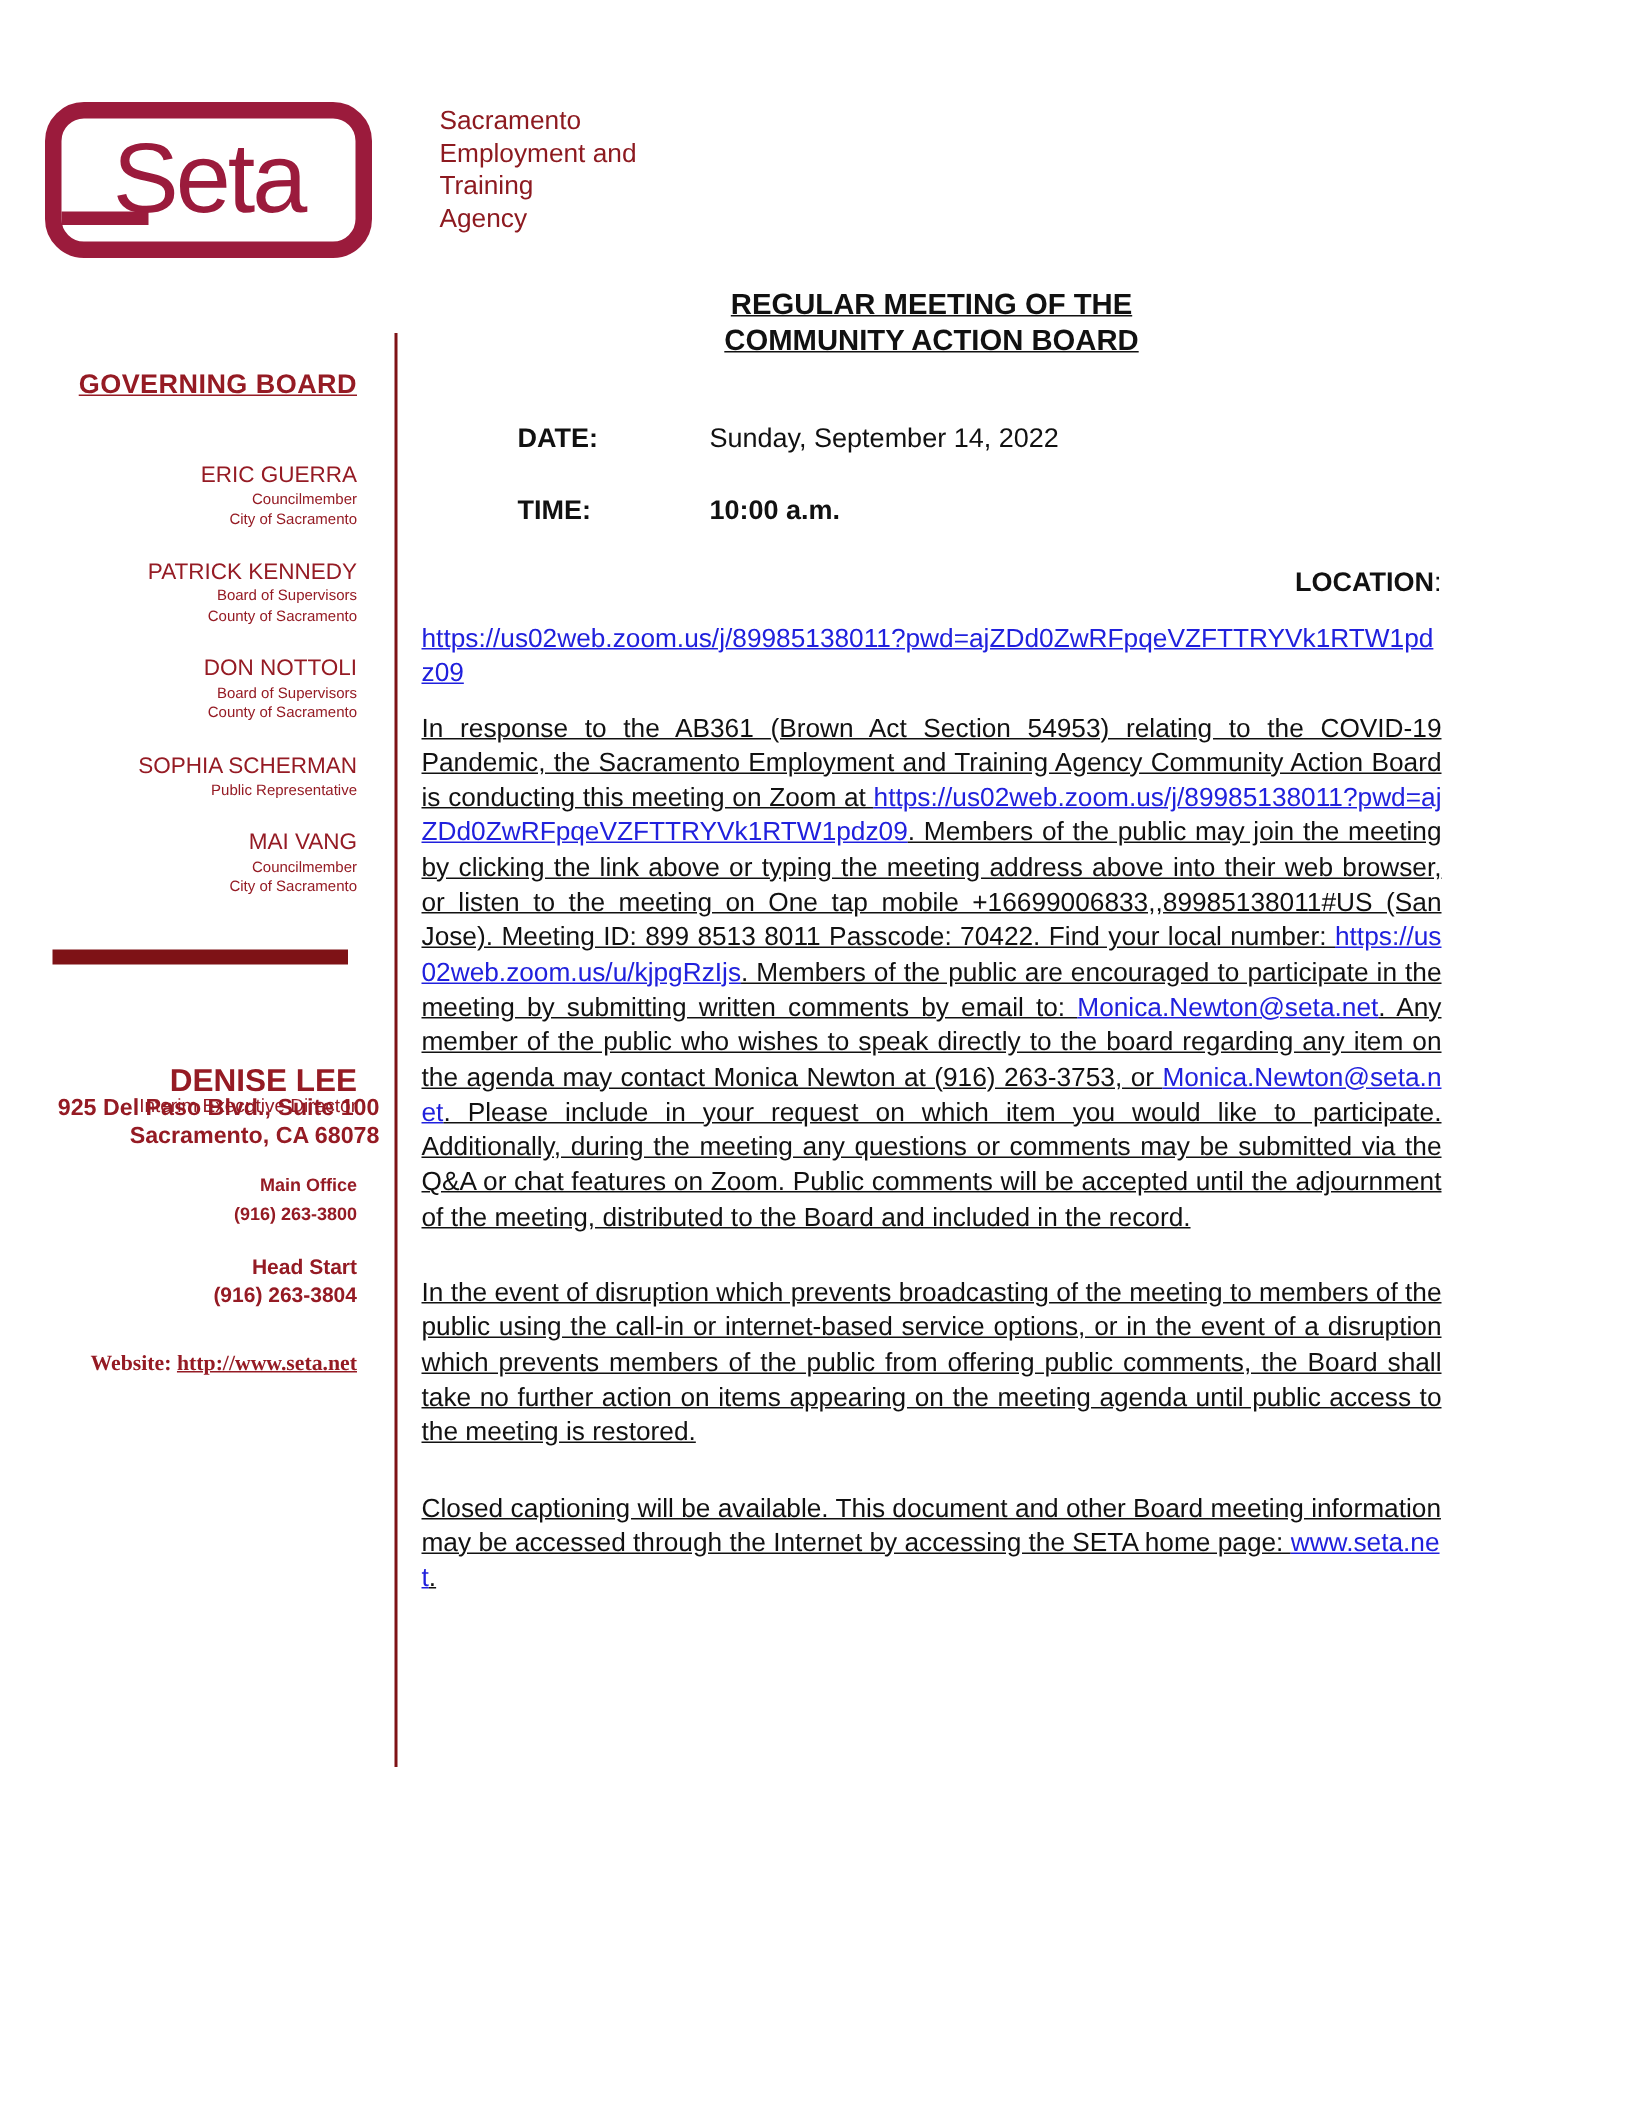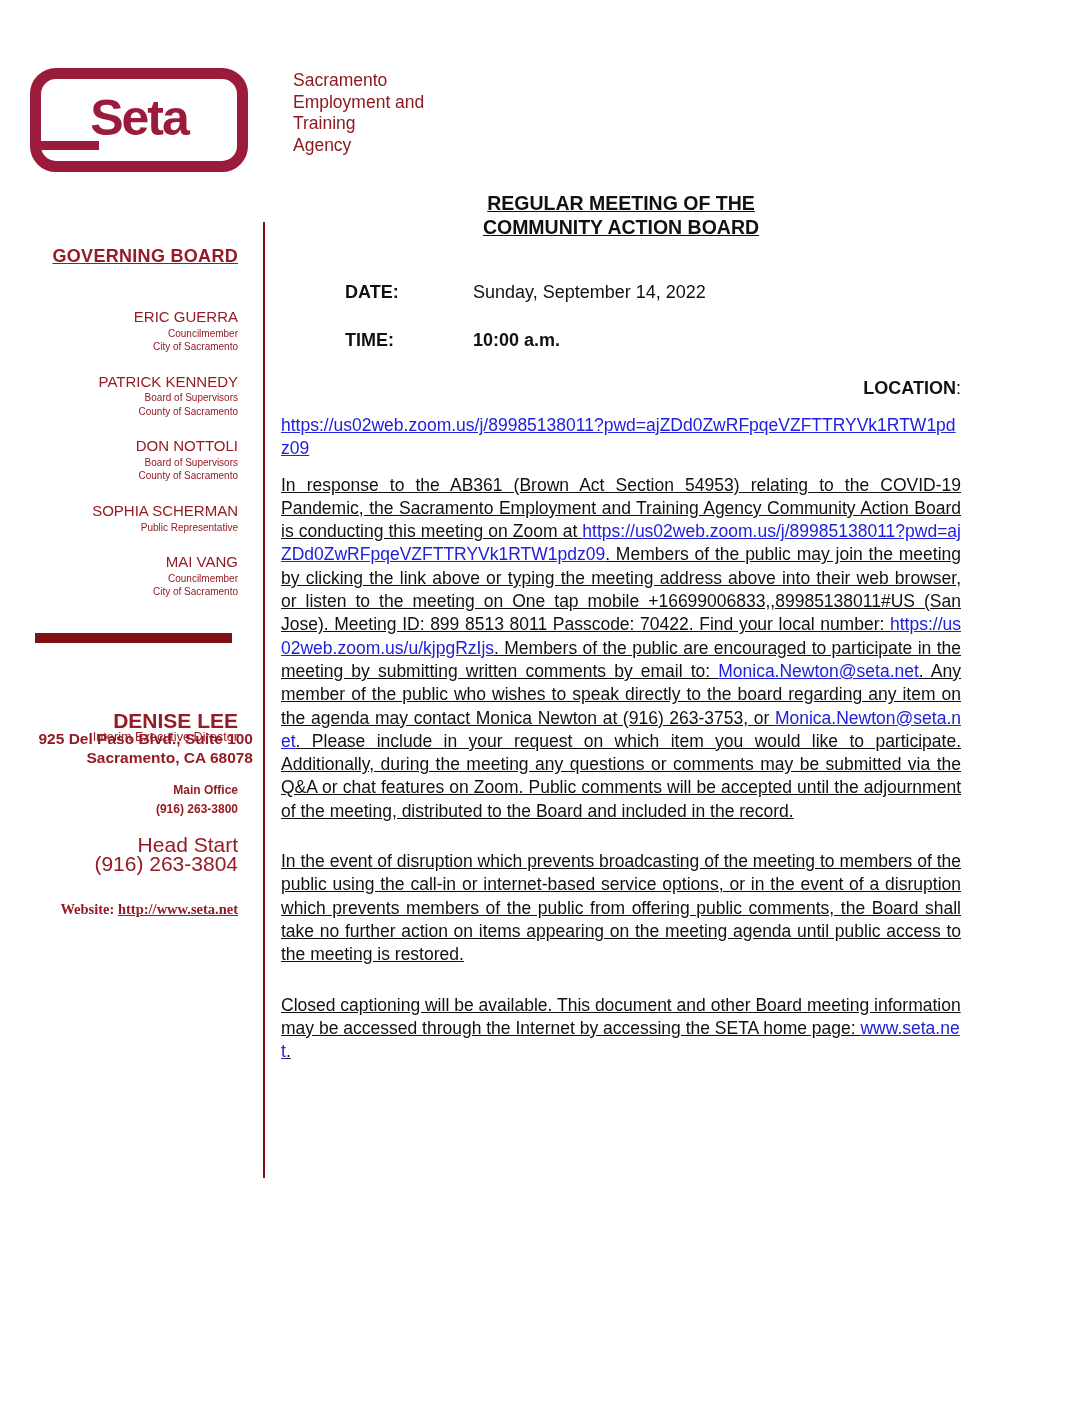--- a/index.html
+++ b/index.html
@@ -8,21 +8,21 @@
     font-family:"Liberation Sans", sans-serif; overflow:hidden;
   }
 
   
   .logo-box {
     position:absolute; left:30px; top:68px; width:218px; height:104px;
     border:11px solid #9b1b3c; border-radius:26px; box-sizing:border-box;
     display:flex; align-items:center; justify-content:center;
   }
   .logo-text {
-    font-size:50px; font-weight:bold; color:#9b1b3c; letter-spacing:-2px;
+    font-size:66px; font-weight:normal; color:#9b1b3c; letter-spacing:-2px;
     line-height:1; transform:translateY(-2px);
   }
   .logo-accent-bar {
     position:absolute; left:0px; top:62px; width:58px; height:9px; background:#9b1b3c;
   }
   .org-name {
     position:absolute; left:293px; top:70px; color:#8d1a20;
     font-size:17.5px; line-height:21.5px;
   }
 
@@ -48,21 +48,21 @@
   .director { position:absolute; left:28px; top:679px; width:210px; }
   .director-name { font-size:21px; font-weight:bold; line-height:19px;margin-top:32px; }
   .director-title { font-size:12.7px; line-height:14px; }
 
   .address { position:absolute; left:13px; top:729px; width:240px;
     font-size:15.5px; font-weight:bold; line-height:19px; }
 
   .contact-main  { position:absolute; left:28px; top:781px; width:210px;
     font-size:12px; font-weight:bold; line-height:19px; }
   .contact-head  { position:absolute; left:28px; top:835px; width:210px;
-    font-size:21px; font-weight:normal; line-height:19px; }
+    font-size:14px; font-weight:bold; line-height:19px; }
 
   .website-line {
     position:absolute; left:28px; top:901px; width:210px;
     font-family:"Liberation Serif", serif; font-weight:bold; font-size:14.5px;
   }
   .website-line a { color:#951b24; text-decoration:underline; }
 
   
   .main { position:absolute; left:281px; top:192px; width:680px; color:#111111; }
   .doc-title { text-align:center; font-size:19.5px; font-weight:bold;

